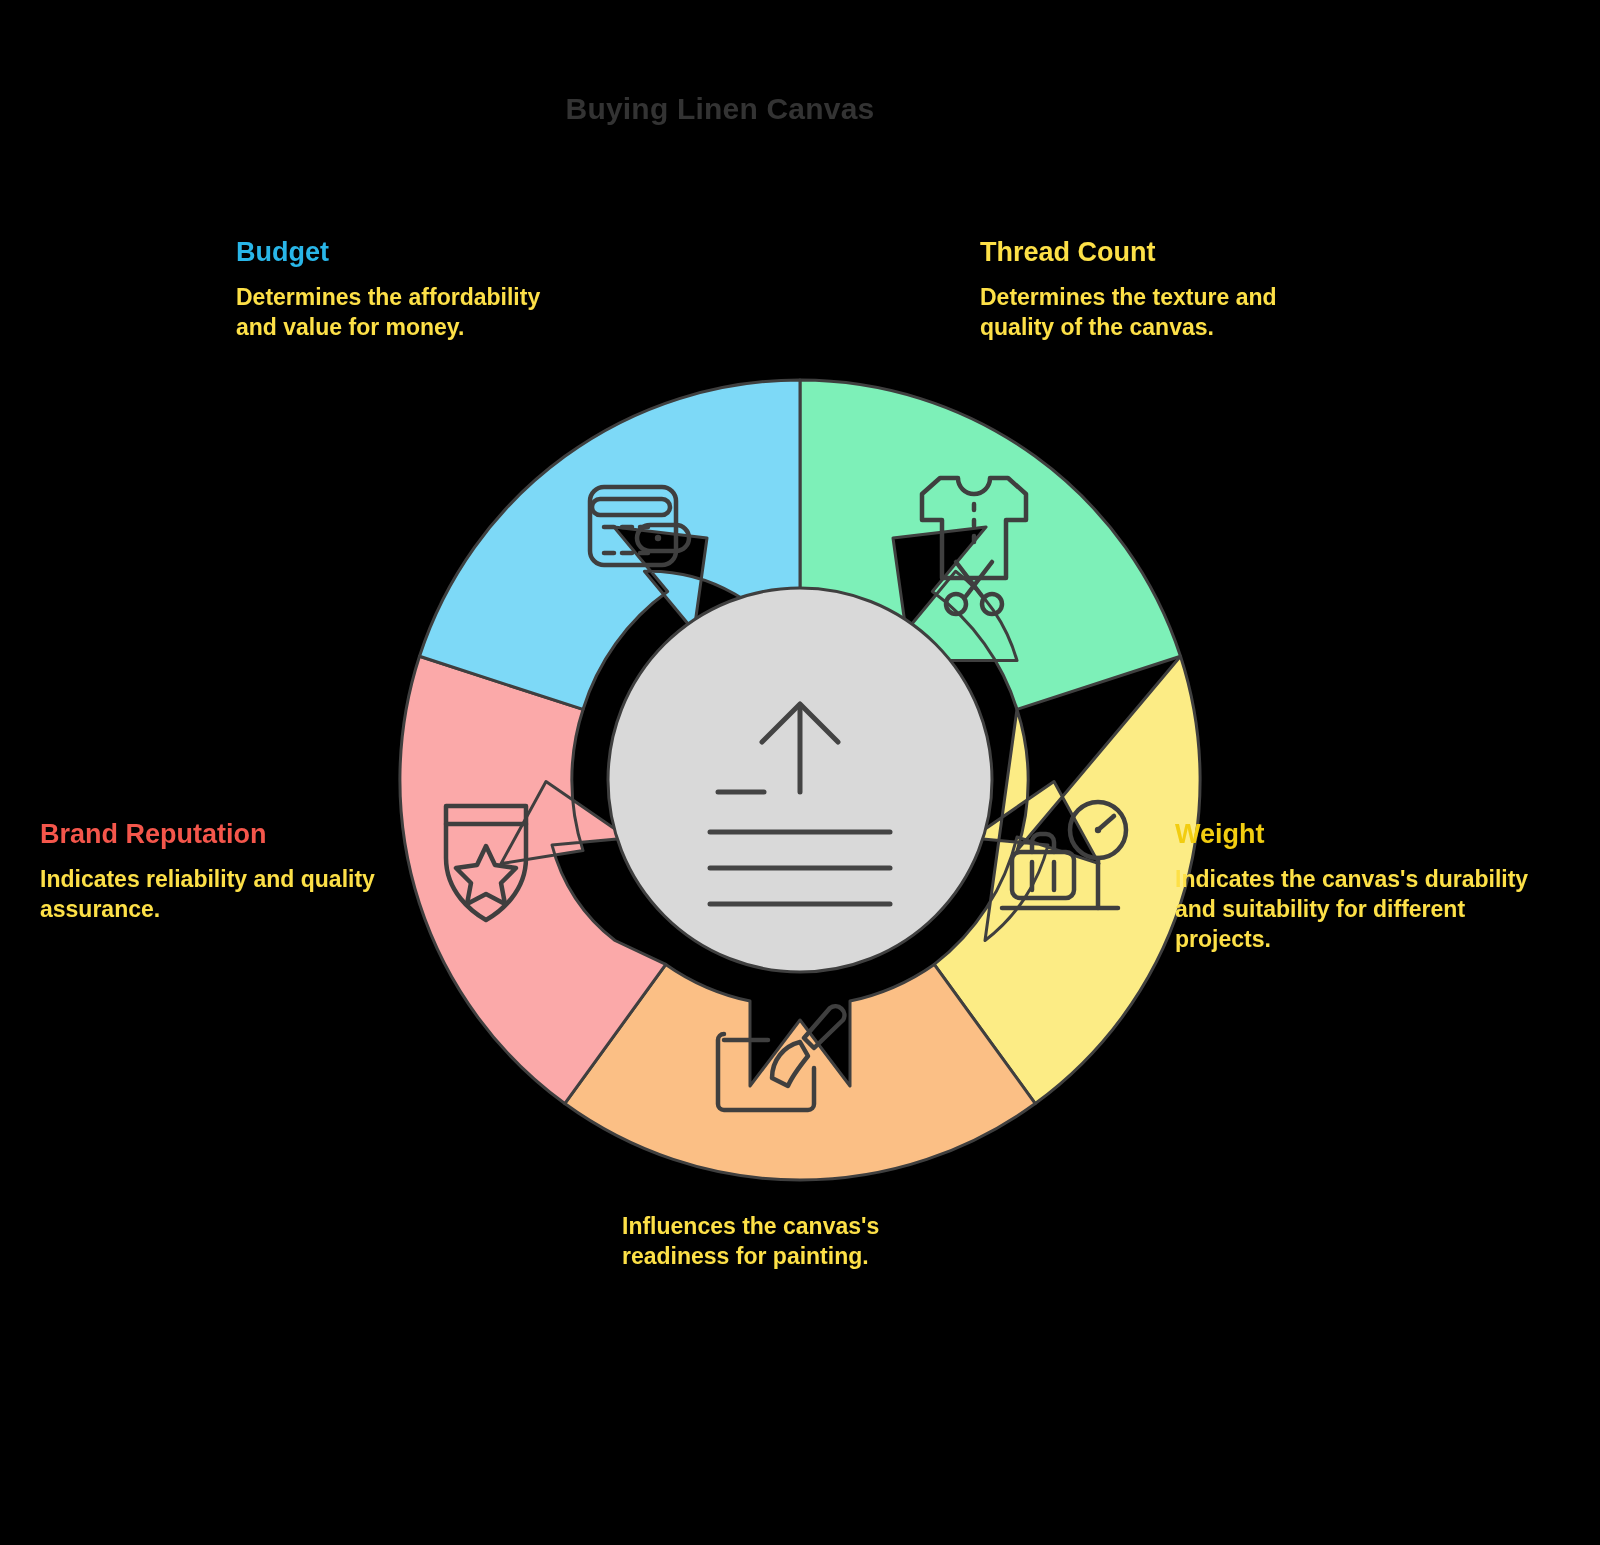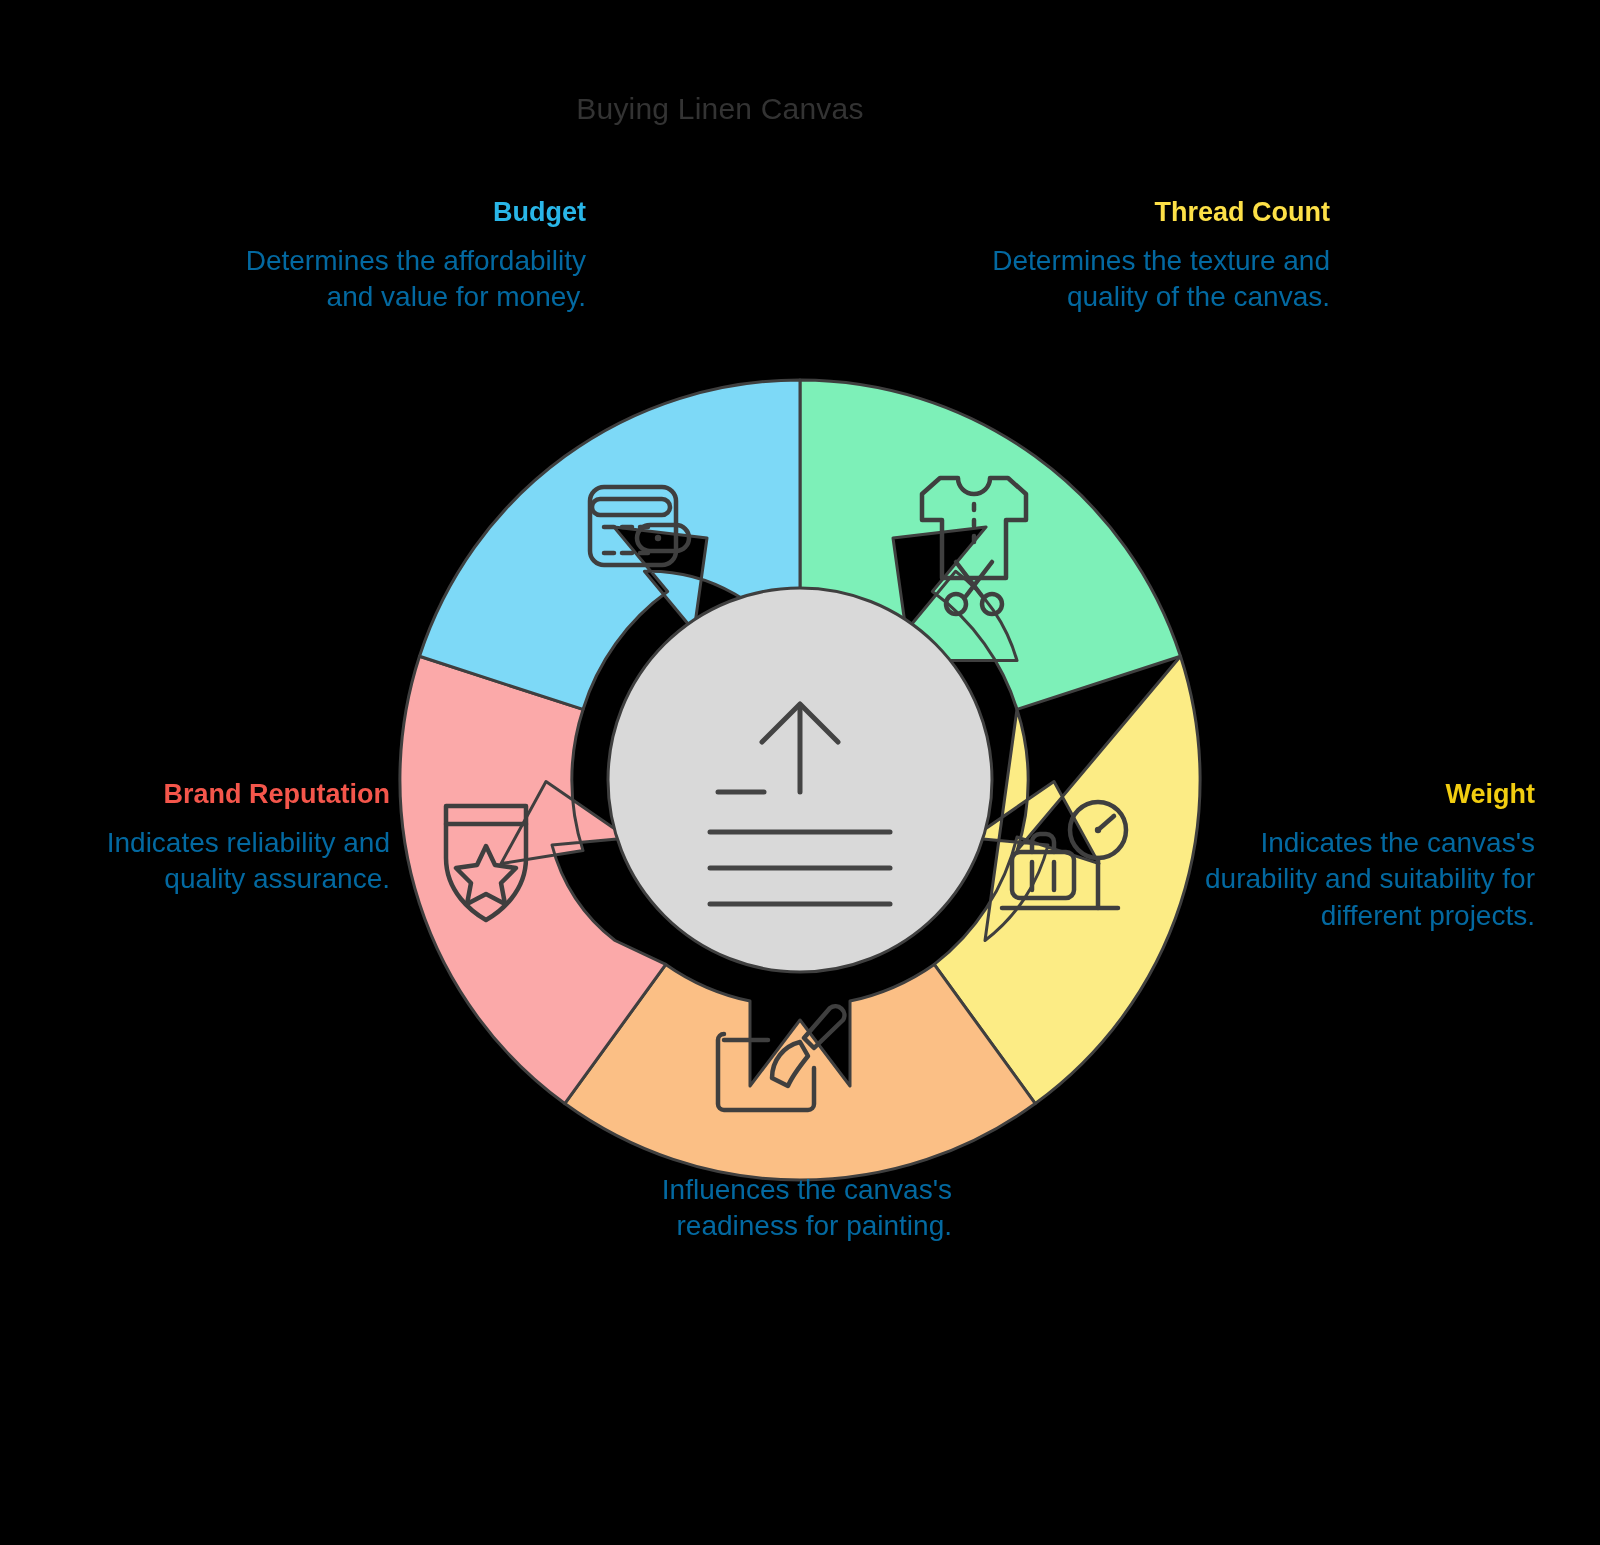--- a/index.html
+++ b/index.html
@@ -22,21 +22,21 @@
   }
 
   
   .chart-title {
     position: absolute;
     top: 92px;
     left: 0;
     width: 1440px;
     text-align: center;
     font-size: 30px;
-    font-weight: normal;
+    font-weight: bold;
     color: #333333;
     letter-spacing: 0.2px;
   }
 
   
   .wheel-wrap {
     position: absolute;
     left: 380px;
     top: 360px;
     width: 840px;
@@ -44,33 +44,34 @@
   }
   .wheel-svg {
     display: block;
     width: 840px;
     height: 840px;
   }
 
   
   .seg-label {
     position: absolute;
-    text-align: right;
+    text-align: left;
+    margin-top: 40px;
   }
   .seg-label .seg-title {
     font-size: 27px;
     font-weight: bold;
     line-height: 1.22;
     margin-bottom: 14px;
   }
   .seg-label .seg-desc {
-    font-size: 28px;
-    font-weight: normal;
+    font-size: 23px;
+    font-weight: bold;
     line-height: 1.30;
-    color: #0369a1;
+    color: #fde047;
   }
 
   #label-budget      { left: 236px;  top: 196px;  width: 350px; }
   #label-thread      { left: 980px;  top: 196px;  width: 350px; }
   #label-weight      { left: 1175px; top: 778px;  width: 360px; }
   #label-brand       { left: 40px;   top: 778px;  width: 350px; }
   #label-primed      { left: 622px;  top: 1172px; width: 330px; }
 </style>
 </head>
 <body>

